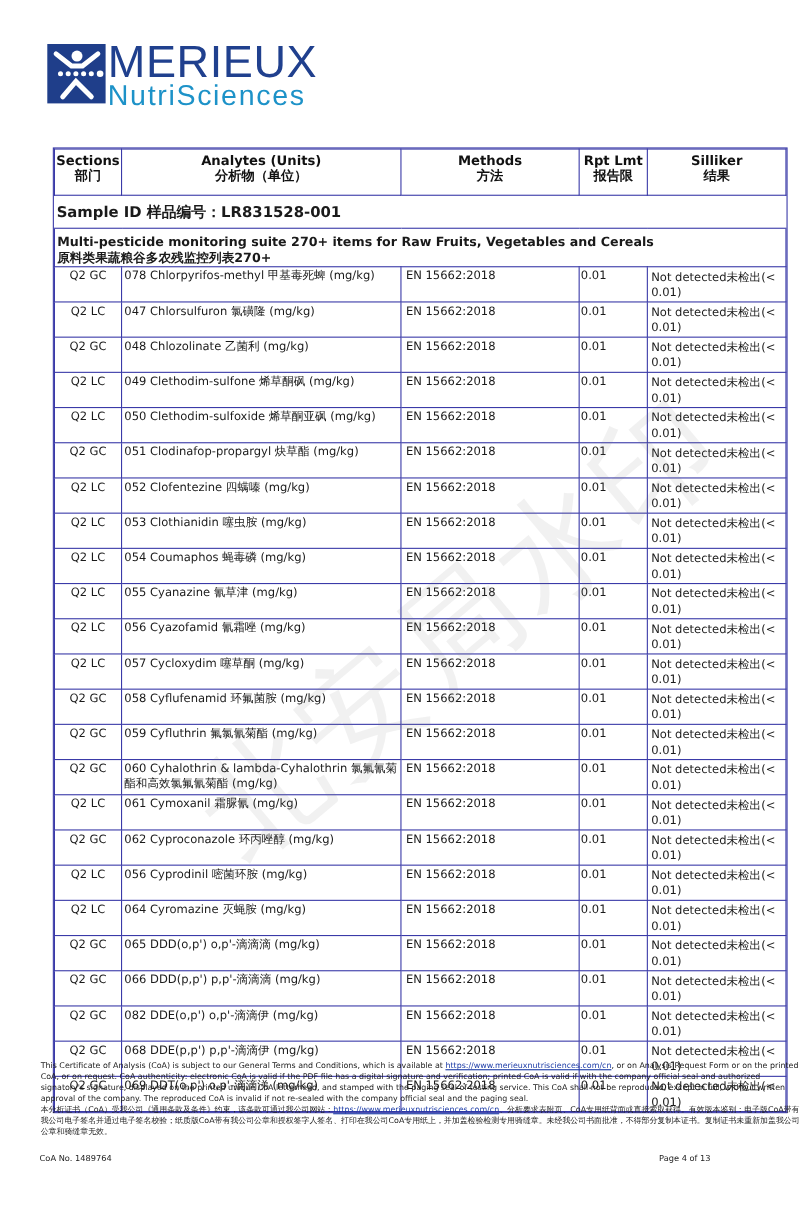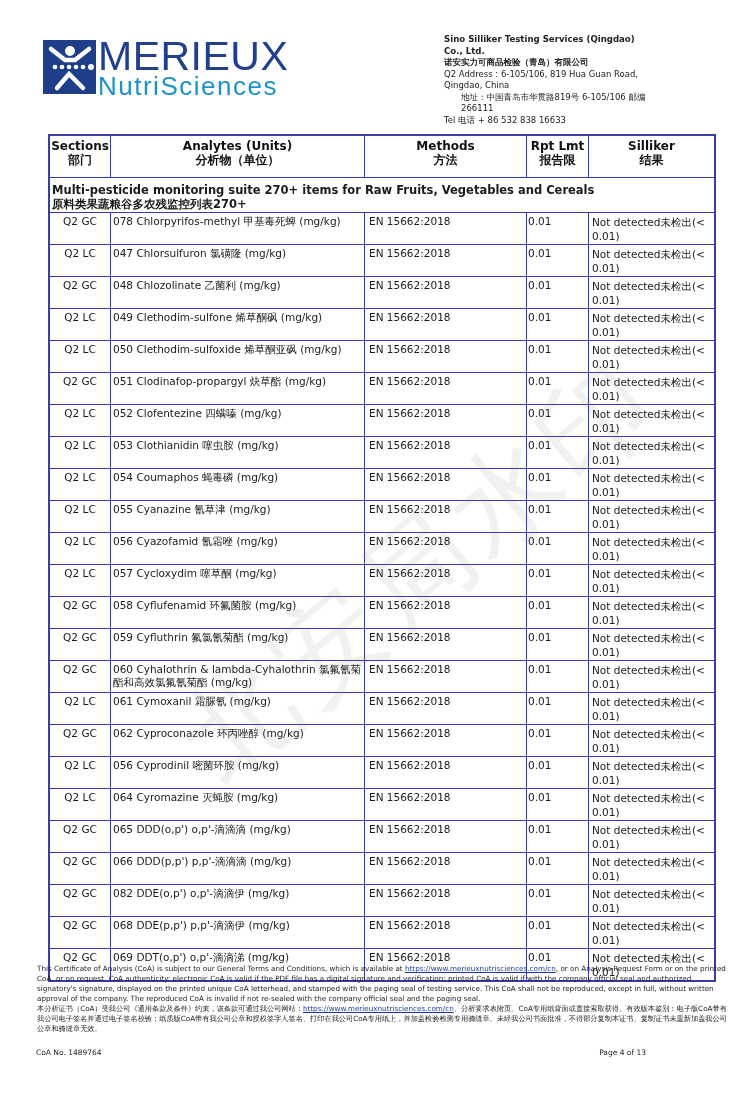--- a/index.html
+++ b/index.html
@@ -66,27 +66,20 @@
           <circle cx="33" cy="27" r="2.3"></circle>
             <circle cx="40" cy="27" r="2.3"></circle>
             <circle cx="48" cy="27" r="3"></circle>
         </g>
       </svg>
     </div>
     <div class="logo-merieux">MERIEUX</div>
     <div class="logo-nutri">NutriSciences</div>
   </div>
 
-  <div class="company">
-    <div class="name">Sino Silliker Testing Services (Qingdao) Co., Ltd.</div>
-    <div class="cn-name">诺安实力可商品检验（青岛）有限公司</div>
-    <div>Q2  Address : 6-105/106, 819 Hua Guan Road, Qingdao, China</div>
-    <div class="addr2">地址：中国青岛市华贯路819号 6-105/106 邮编 266111</div>
-    <div>Tel 电话 + 86 532 838 16633</div>
-  </div>
 
   <div class="tbl">
     <table>
       <colgroup>
         <col class="col1">
           <col class="col2">
           <col class="col3">
           <col class="col4">
           <col class="col5">
       </colgroup>
@@ -108,20 +101,23 @@
               <div>Rpt Lmt</div>
               <div>报告限</div>
             </th>
           <th>
               <div>Silliker</div>
               <div>结果</div>
             </th>
         </tr>
       </thead>
       <tbody id="tbody">
+        <tr class="sample-row">
+          <td colspan="5">Sample ID 样品编号：LR831528-001</td>
+        </tr>
         <tr class="suite-row">
           <td colspan="5">
             <div>Multi-pesticide monitoring suite 270+ items for Raw Fruits, Vegetables and Cereals</div>
             <div>原料类果蔬粮谷多农残监控列表270+</div>
           </td>
         </tr>
       <tr class="row">
             <td class="sec">Q2 GC</td>
             <td class="ana">078 Chlorpyrifos-methyl 甲基毒死蜱 (mg/kg)</td>
             <td class="meth">EN 15662:2018</td>

